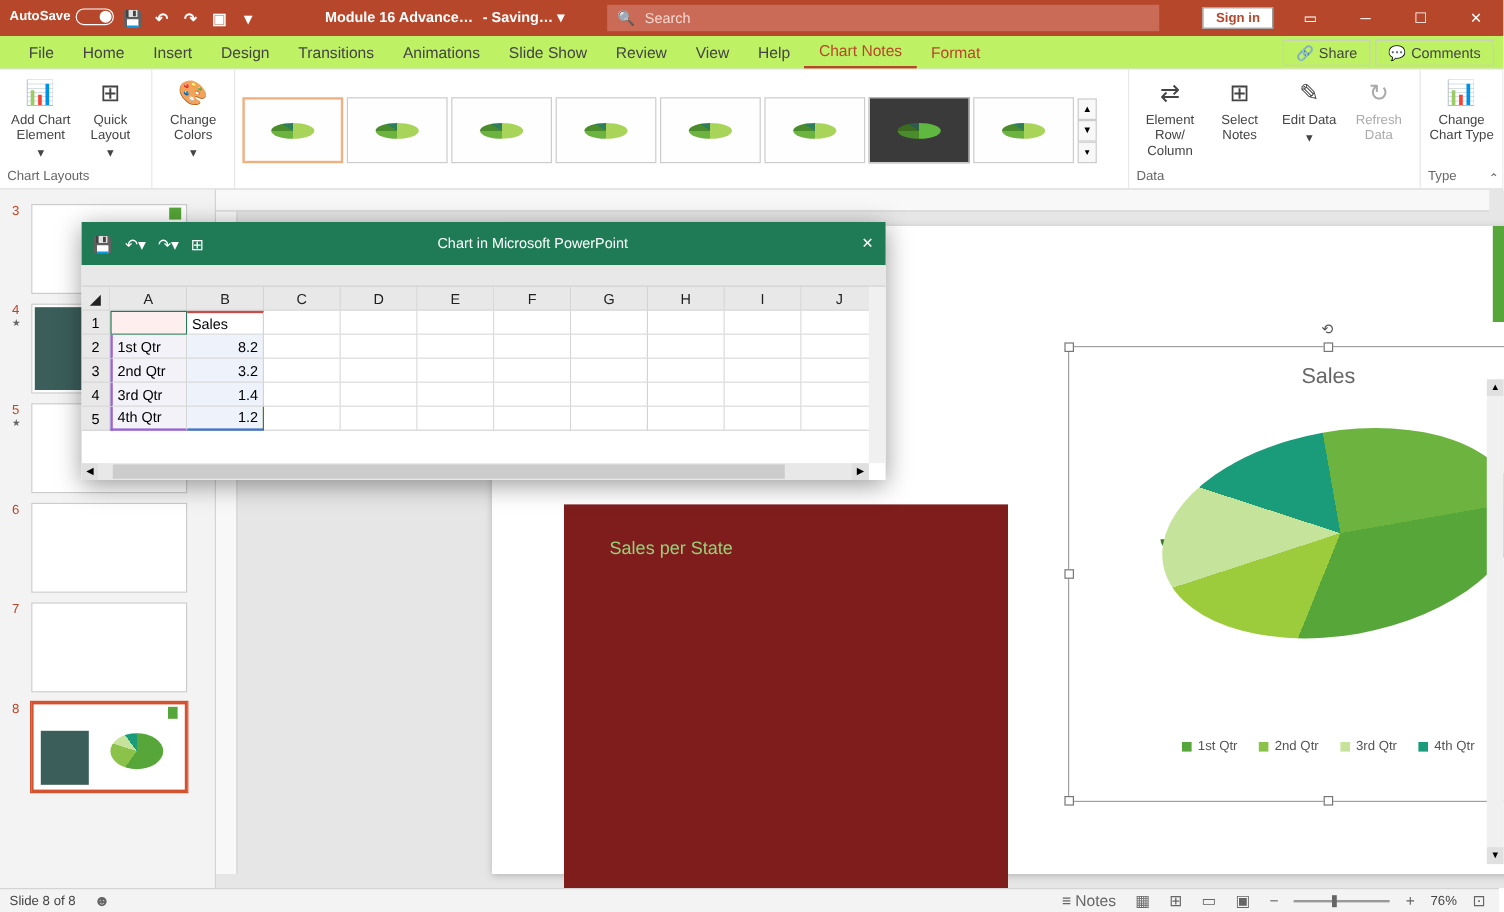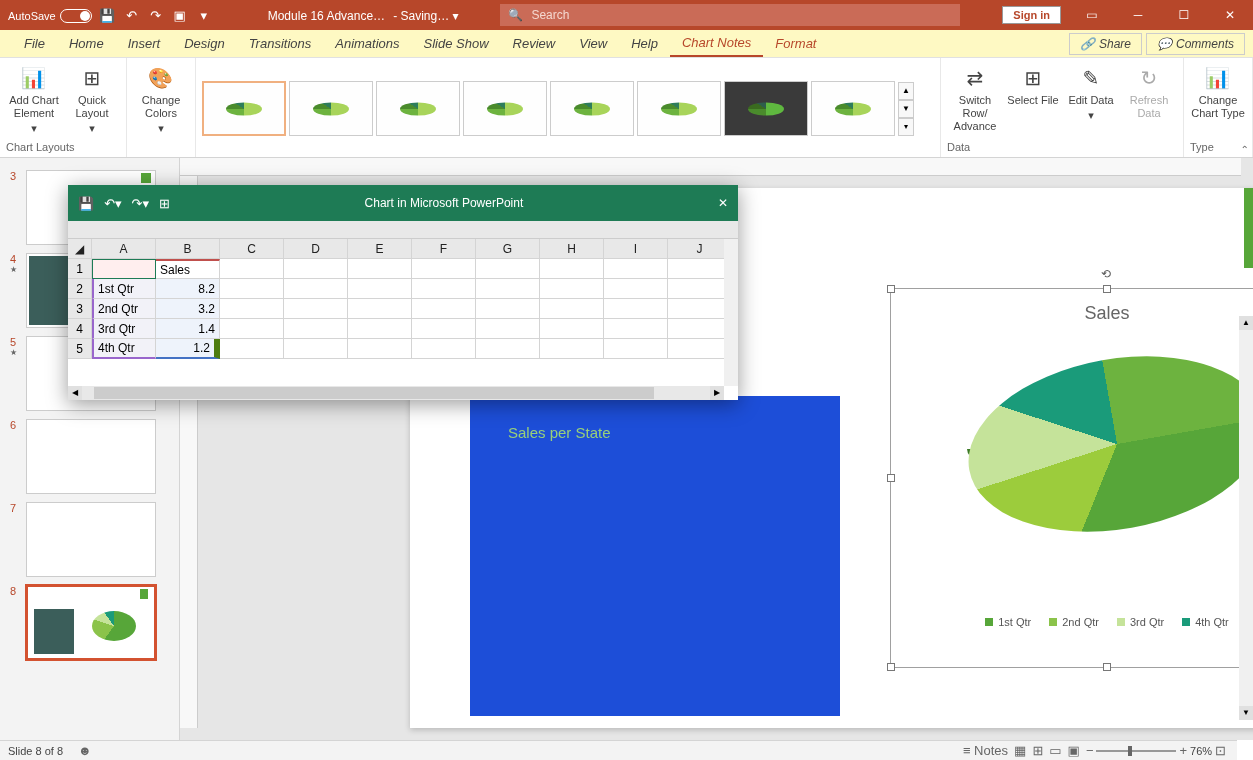--- a/index.html
+++ b/index.html
@@ -1,32 +1,32 @@
 <!DOCTYPE html>
 <html><head>
 <meta charset="utf-8">
 <style>
 * { margin: 0; padding: 0; box-sizing: border-box; font-family: 'Segoe UI', Tahoma, sans-serif; }
 body { width: 1253px; height: 760px; background: #fff; overflow: hidden; position: relative; font-size: 12px; }
 
 
 .titlebar { height: 30px; background: #b7472a; display: flex; align-items: center; color: #fff; }
-.titlebar-left { display: flex; align-items: flex-end; padding-left: 8px; gap: 8px; }
+.titlebar-left { display: flex; align-items: flex-start; padding-left: 8px; gap: 8px; font-weight: bold; }
 .autosave-badge { display: flex; align-items: center; gap: 4px; font-size: 11px; }
 .autosave-pill { width: 32px; height: 14px; border: 1px solid #fff; border-radius: 8px; display: flex; align-items: center; padding: 1px; }
 .autosave-dot { width: 10px; height: 10px; background: #fff; border-radius: 50%; margin-left: auto; }
 .qat-icon { width: 16px; height: 16px; display: flex; align-items: center; justify-content: center; font-size: 13px; cursor: pointer; }
 .doc-title { color: #fff; font-size: 12px; }
 .search-box { margin-left: auto; background: #ca6b57; height: 22px; width: 460px; display: flex; align-items: center; padding: 0 8px; gap: 8px; color: #f5d8d0; }
 .titlebar-right { display: flex; align-items: center; gap: 0; margin-left: auto; }
 .signin-btn { background: #fff; color: #b7472a; padding: 2px 10px; font-size: 11px; border: 1px solid #999; margin-right: 8px; cursor: pointer; font-weight: bold; }
 .tb-btn { width: 46px; height: 30px; display: flex; align-items: center; justify-content: center; cursor: pointer; color: #fff; }
 
 
-.ribbon-tabs { height: 28px; background: #fef9c3; border-bottom: 1px solid #e1e1e1; display: flex; align-items: stretch; padding-left: 12px; font-style: italic; }
+.ribbon-tabs { height: 28px; background: #bef264; border-bottom: 1px solid #e1e1e1; display: flex; align-items: stretch; padding-left: 12px; }
 .ribbon-tab { padding: 0 12px; display: flex; align-items: center; font-size: 13px; color: #444; cursor: pointer; }
 .ribbon-tab.active { color: #b7472a; border-bottom: 2px solid #b7472a; }
 .ribbon-tab.ctx { color: #b7472a; }
 .ribbon-right { margin-left: auto; display: flex; align-items: center; padding-right: 8px; gap: 4px; }
 .ribbon-btn { border: 1px solid #ccc; padding: 3px 10px; font-size: 12px; color: #444; cursor: pointer; display: flex; align-items: center; gap: 4px; }
 
 
 .ribbon-body { height: 100px; background: #fff; border-bottom: 1px solid #d4d4d4; display: flex; position: relative; }
 .ribbon-group { display: flex; flex-direction: column; padding: 4px 6px 2px 6px; border-right: 1px solid #e8e8e8; }
 .ribbon-group-label { font-size: 11px; color: #666; margin-top: auto; padding-bottom: 2px; }
@@ -50,21 +50,21 @@
 .thumb-slide { width: 130px; height: 75px; background: #fff; border: 1px solid #ccc; cursor: pointer; position: relative; overflow: hidden; }
 .thumb-slide.selected { border: 2px solid #d35230; outline: 1px solid #d35230; }
 .thumb-star { font-size: 8px; color: #666; }
 .thumb-content { position: absolute; inset: 2px; font-size: 5px; }
 
 .slide-editor { flex: 1; background: #e6e6e6; position: relative; overflow: auto; }
 .ruler-h { position: absolute; top: 0; left: 0; right: 12px; height: 18px; background: #f8f8f8; border-bottom: 1px solid #ccc; }
 .ruler-v { position: absolute; top: 18px; left: 0; bottom: 12px; width: 18px; background: #f8f8f8; border-right: 1px solid #ccc; }
 .slide-canvas { position: absolute; top: 30px; left: 230px; width: 960px; height: 540px; background: #fff; box-shadow: 0 2px 6px rgba(0,0,0,0.2); }
 .green-bar { position: absolute; right: 80px; top: 0; width: 46px; height: 80px; background: #57a639; }
-.text-block { position: absolute; left: 60px; top: 208px; width: 370px; height: 320px; background: #1d4ed8; border-radius: 0; }
+.text-block { position: absolute; left: 60px; top: 232px; width: 370px; height: 320px; background: #7f1d1d; border-radius: 0; }
 .text-title { color: #98d07a; font-size: 15px; padding: 28px 38px; font-weight: 300; }
 
 
 .chart-frame { position: absolute; left: 480px; top: 100px; width: 434px; height: 380px; border: 1px solid #a0a0a0; background: #fff; }
 .sel-handle { position: absolute; width: 8px; height: 8px; background: #fff; border: 1px solid #777; }
 .sh-tl { top: -4px; left: -4px; }
 .sh-bl { bottom: -4px; left: -4px; }
 .sh-t { top: -4px; left: 50%; margin-left: -4px; } .sh-b { bottom: -4px; left: 50%; margin-left: -4px; }
 .sh-l { left: -4px; top: 50%; margin-top: -4px; }
 .rot-handle { position: absolute; top: -22px; left: 50%; margin-left: -6px; font-size: 12px; color: #555; }
@@ -88,22 +88,22 @@
 .dw-hdr { background: #e8e8e8; justify-content: center; color: #222; }
 .dw-rowhdr { background: #e8e8e8; justify-content: center; }
 .dw-sel { background: #fee; border: 1px solid #1e7b55; }
 .dw-num { justify-content: flex-end; }
 .dw-scrollbar-v { position: absolute; right: 0; top: 54px; bottom: 14px; width: 14px; background: #f0f0f0; }
 .dw-scrollbar-h { position: absolute; left: 0; right: 14px; bottom: 0; height: 14px; background: #f0f0f0; display:flex; }
 .dw-sb-track { flex:1; background:#e8e8e8; position:relative; }
 .dw-sb-thumb-h { position:absolute; left:12px; width:560px; top:1px; bottom:1px; background:#ccc; }
 
 
-.status-bar { position: absolute; bottom: 0; left: 0; right: 16px; height: 20px; background: #f3f3f3; border-top: 1px solid #d4d4d4; display: flex; align-items: center; font-size: 11px; color: #444; padding: 0 8px; justify-content: flex-end; }
-.status-right { margin-left: auto; display: flex; align-items: center; }
+.status-bar { position: absolute; bottom: 0; left: 0; right: 4px; height: 20px; background: #f3f3f3; border-top: 1px solid #d4d4d4; display: flex; align-items: center; font-size: 11px; color: #444; padding: 0 8px; justify-content: flex-end; }
+.status-right { margin-left: auto; display: flex; align-items: center; gap: 10px; }
 .sb-btn { cursor: pointer; padding: 0 3px; font-size: 13px; color: #666; }
 .zoom-slider { width: 80px; height: 2px; background: #999; position: relative; }
 .zoom-thumb { position: absolute; left: 40%; top: -4px; width: 4px; height: 10px; background: #666; }
 
 .scrollbar-right { position: absolute; right: 0; top: 158px; bottom: 20px; width: 14px; background: #f0f0f0; }
 .sb-arrow { height: 14px; background: #e0e0e0; text-align: center; font-size: 8px; line-height: 14px; cursor: pointer; }
 </style>
 </head>
 <body>
 
@@ -218,25 +218,25 @@
         <div class="style-nav-btn">▲</div>
         <div class="style-nav-btn">▼</div>
         <div class="style-nav-btn">▾</div>
       </div>
     </div>
   </div>
   <div class="ribbon-group">
     <div class="ribbon-group-content">
       <div class="big-btn">
         <div class="icon-box">⇄</div>
-        <span>Switch Row/ Advance</span>
+        <span>Element Row/ Column</span>
       </div>
       <div class="big-btn">
         <div class="icon-box">⊞</div>
-        <span>Select File</span>
+        <span>Select Notes</span>
       </div>
       <div class="big-btn">
         <div class="icon-box">✎</div>
         <span>Edit Data</span>
           <span>▾</span>
       </div>
       <div class="big-btn" style="color:#aaa">
         <div class="icon-box">↻</div>
         <span>Refresh Data</span>
       </div>
@@ -423,21 +423,21 @@
       <div class="dw-cell"></div>
       <div class="dw-cell"></div>
       <div class="dw-cell"></div>
       <div class="dw-cell"></div>
       <div class="dw-cell"></div>
       <div class="dw-cell"></div>
       <div class="dw-cell"></div>
 
     <div class="dw-cell dw-rowhdr">5</div>
     <div class="dw-cell" style="background:#f2f2f8;border-left:2px solid #9966cc;border-bottom:2px solid #9966cc">4th Qtr</div>
-    <div class="dw-cell dw-num" style="background:#eef3fb;border-bottom:2px solid #4472c4;border-right:6px solid #4d7c0f">1.2</div>
+    <div class="dw-cell dw-num" style="background:#eef3fb;border-bottom:2px solid #4472c4;border-right:1px solid #4d7c0f">1.2</div>
     <div class="dw-cell"></div>
       <div class="dw-cell"></div>
       <div class="dw-cell"></div>
       <div class="dw-cell"></div>
       <div class="dw-cell"></div>
       <div class="dw-cell"></div>
       <div class="dw-cell"></div>
       <div class="dw-cell"></div>
   </div>
   <div class="dw-scrollbar-v"></div>

